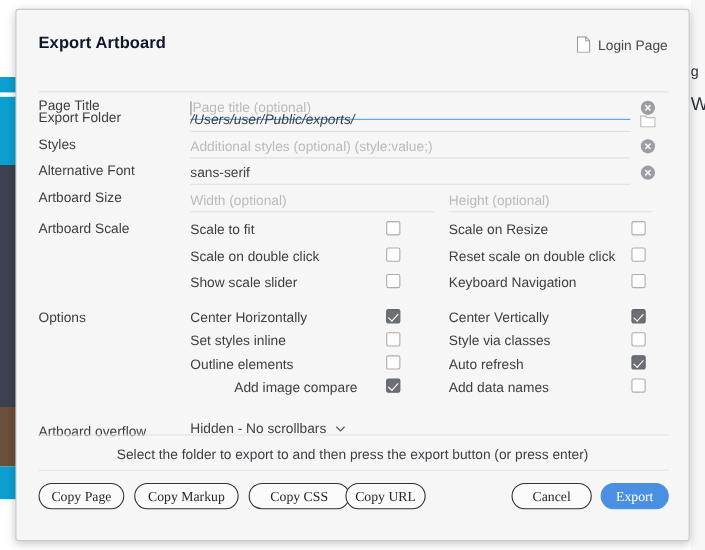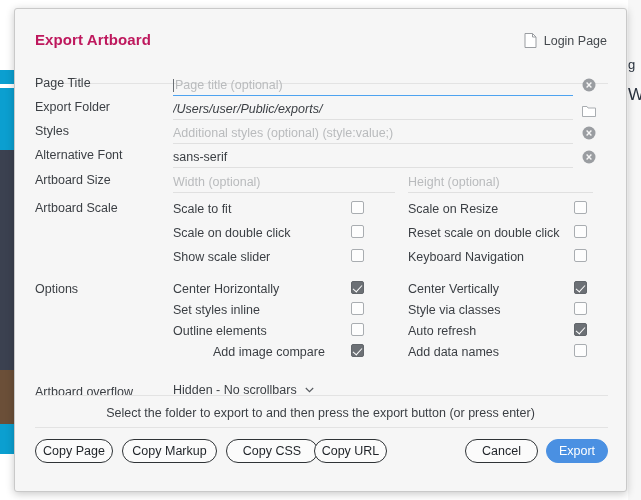--- a/index.html
+++ b/index.html
@@ -73,21 +73,21 @@
     top: 22px;
     width: 100%;
     height: 34px;
   }
   .hdr-title {
     position: absolute;
     left: 20px;
     top: 0;
     font-size: 15px;
     font-weight: bold;
-    color: #be185d;
+    color: #0f172a;
     letter-spacing: 0.1px;
   }
   .hdr-page {
     position: absolute;
     right: 19px;
     top: 2px;
     display: flex;
     align-items: center;
     gap: 7px;
     cursor: pointer;
@@ -242,21 +242,21 @@
     position: absolute;
     box-sizing: border-box;
     height: 24px;
     border-radius: 12px;
     font-size: 12.5px;
     display: flex;
     align-items: center;
     justify-content: center;
     cursor: pointer;
     user-select: none;
-    font-family: Liberation Sans, sans-serif;
+    font-family: Liberation Serif, serif;
   }
   .btn-outline {
     background: #fbfbfb;
     border: 1px solid #2f3336;
     color: #1f2328;
   }
   .btn-primary {
     background: #4a90e2;
     border: 1px solid #4a90e2;
     color: #ffffff;
@@ -287,21 +287,21 @@
         <svg class="page-icon" viewBox="0 0 13 15">
           <path d="M1 0.5 H8.5 L12 4 V14.5 H1 Z" fill="#ffffff" stroke="#9a9da1" stroke-width="1"></path>
           <path d="M8.5 0.5 V4 H12" fill="none" stroke="#9a9da1" stroke-width="1"></path>
         </svg>
       </span>
       <span class="hdr-page-label">Login Page</span>
     </div>
     <div class="hdr-rule"></div>
   </div>
 
-  <div class="row" style="top:65px;">
+  <div class="row" style="top:78px;">
     <div class="row-label">Page Title</div>
     <div class="field focused placeholder" style="left:158px;width:400px;">
       <span class="caret"></span>
           <span>Page title (optional)</span>
     </div>
     <span class="clear-icon" style="left:567px;top:4px;">
       <svg viewBox="0 0 14 14">
             <circle cx="7" cy="7" r="6.5" fill="#9a9da1"></circle>
             <path d="M4.6 4.6 L9.4 9.4 M9.4 4.6 L4.6 9.4" stroke="#f6f6f6" stroke-width="1.4"></path>
           </svg>

